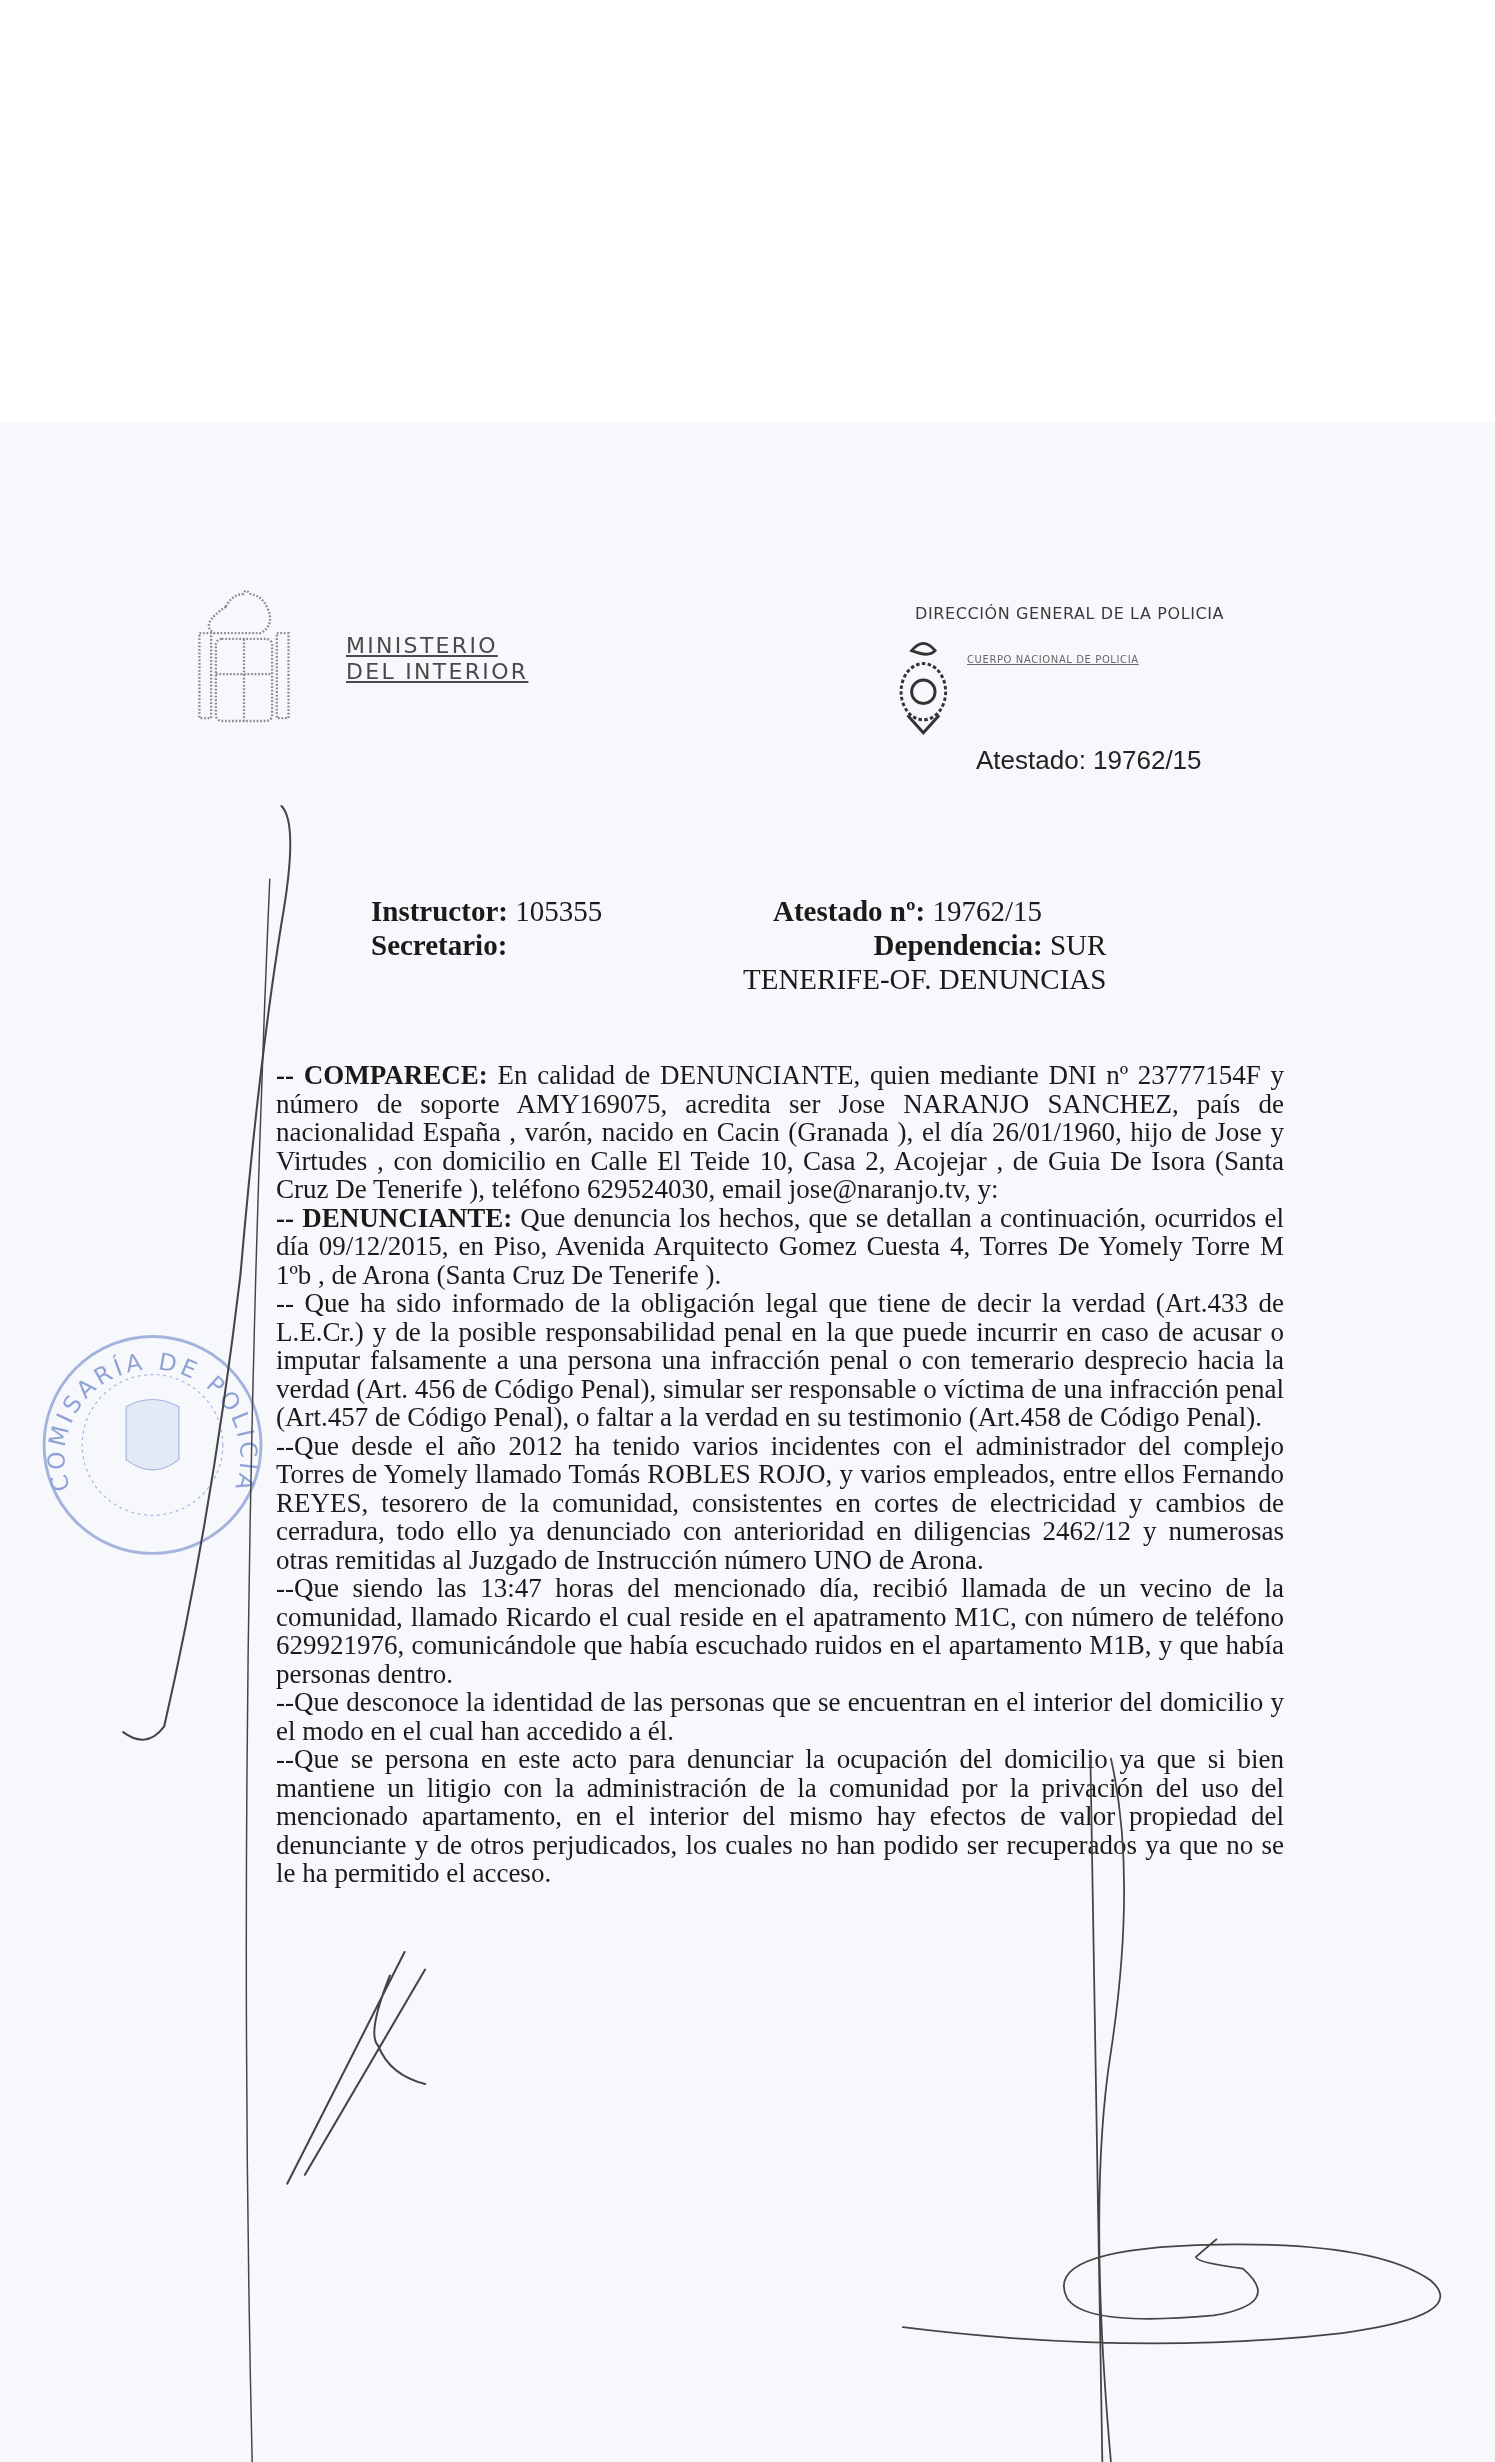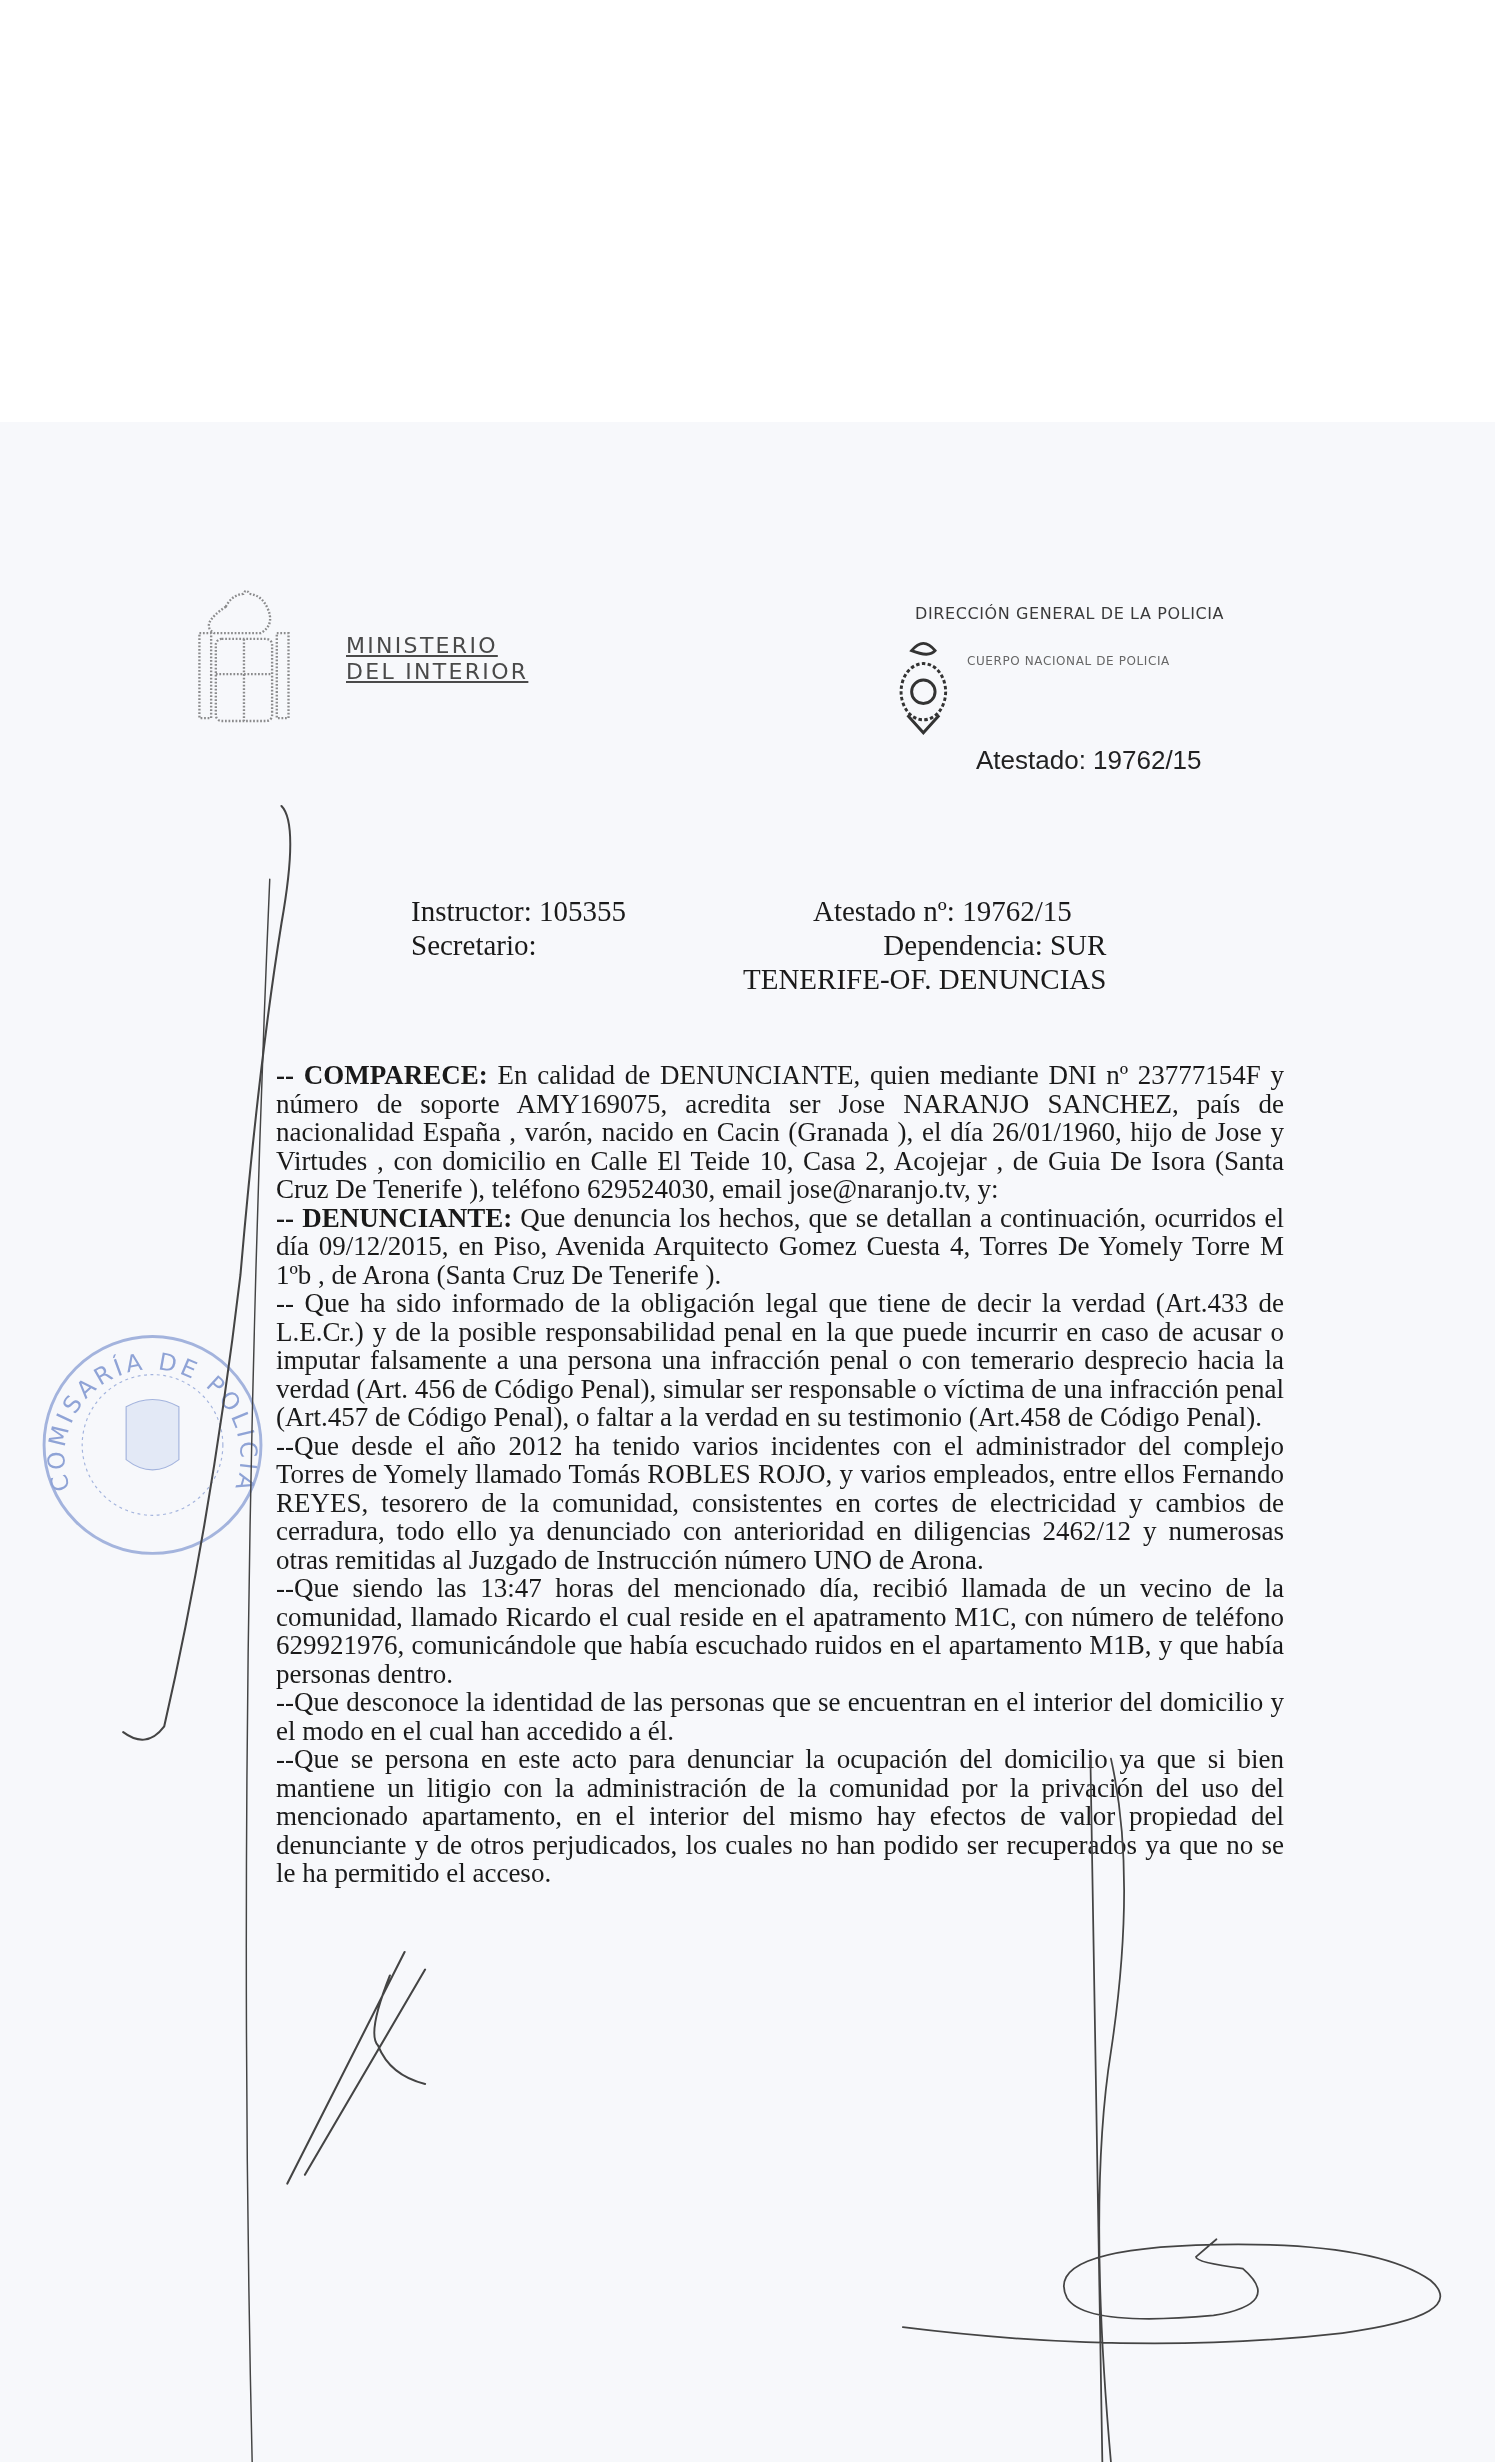--- a/index.html
+++ b/index.html
@@ -1,24 +1,24 @@
 <!DOCTYPE html>
 <html style="font-size:9.4px"><head>
 <meta charset="utf-8">
 <style>
   html, body { margin:0; padding:0; }
   body { width:1495px; height:2462px; background:#ffffff; position:relative; overflow:hidden; font-family:"Liberation Serif", serif; color:#1a1a1a; }
   .scan { position:absolute; left:0; top:422px; width:1495px; height:2040px; background:#f7f8fb; }
   .abs { position:absolute; }
   .ministry { left:346px; top:633px; font-family:"DejaVu Sans", sans-serif; font-size:22px; line-height:26px; color:#4a4a4a; letter-spacing:2.3px;text-decoration:underline; }
   .dg-title { left:915px; top:604px; font-family:"DejaVu Sans", sans-serif; font-size:16px; color:#3a3a3a; letter-spacing:0.6px; }
-  .cnp { left:967px; top:654px; font-family:"DejaVu Sans", sans-serif; font-size:12px; color:#666; letter-spacing:0.6px; }
+  .cnp { left:967px; top:654px; font-family:"DejaVu Sans", sans-serif; font-size:10px; color:#666; letter-spacing:0.6px;text-decoration:underline; }
   .atestado-top { left:976px; top:745px; font-family:"Liberation Sans", sans-serif; font-size:26px; color:#222; }
   .hdr { font-size:29px; line-height:34px; }
-  .hdr b { font-weight:normal;margin-left:40px; }
+  .hdr b { font-weight:bold; }
   .body-text { left:276px; top:1061px; width:1008px; font-size:27px; line-height:28.5px; text-align:justify; }
   .body-text p { margin:0; }
   .body-text b { font-weight:bold; }
   svg.overlay { position:absolute; left:0; top:0; }
 </style>
 </head>
 <body>
 
 <div class="scan"></div>
 

